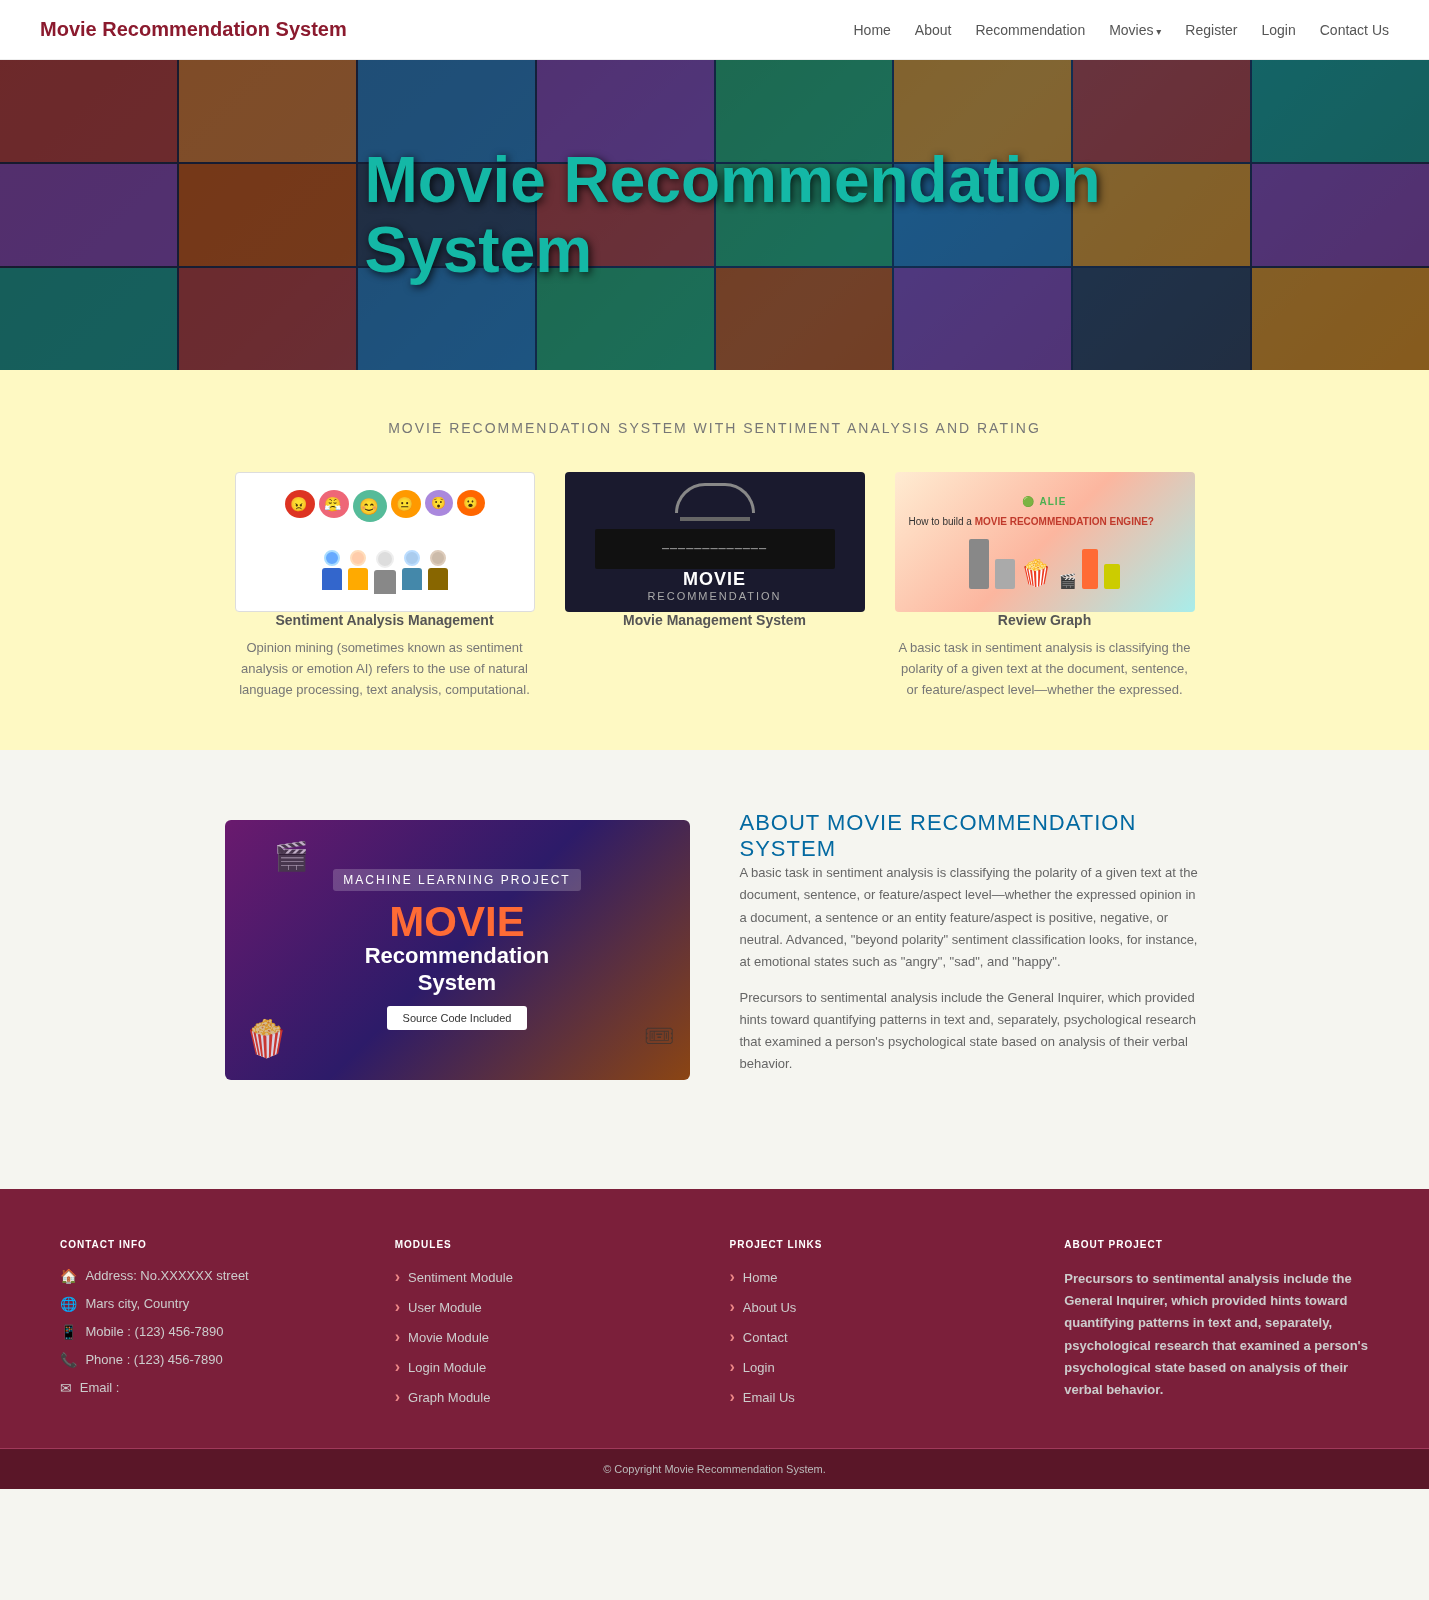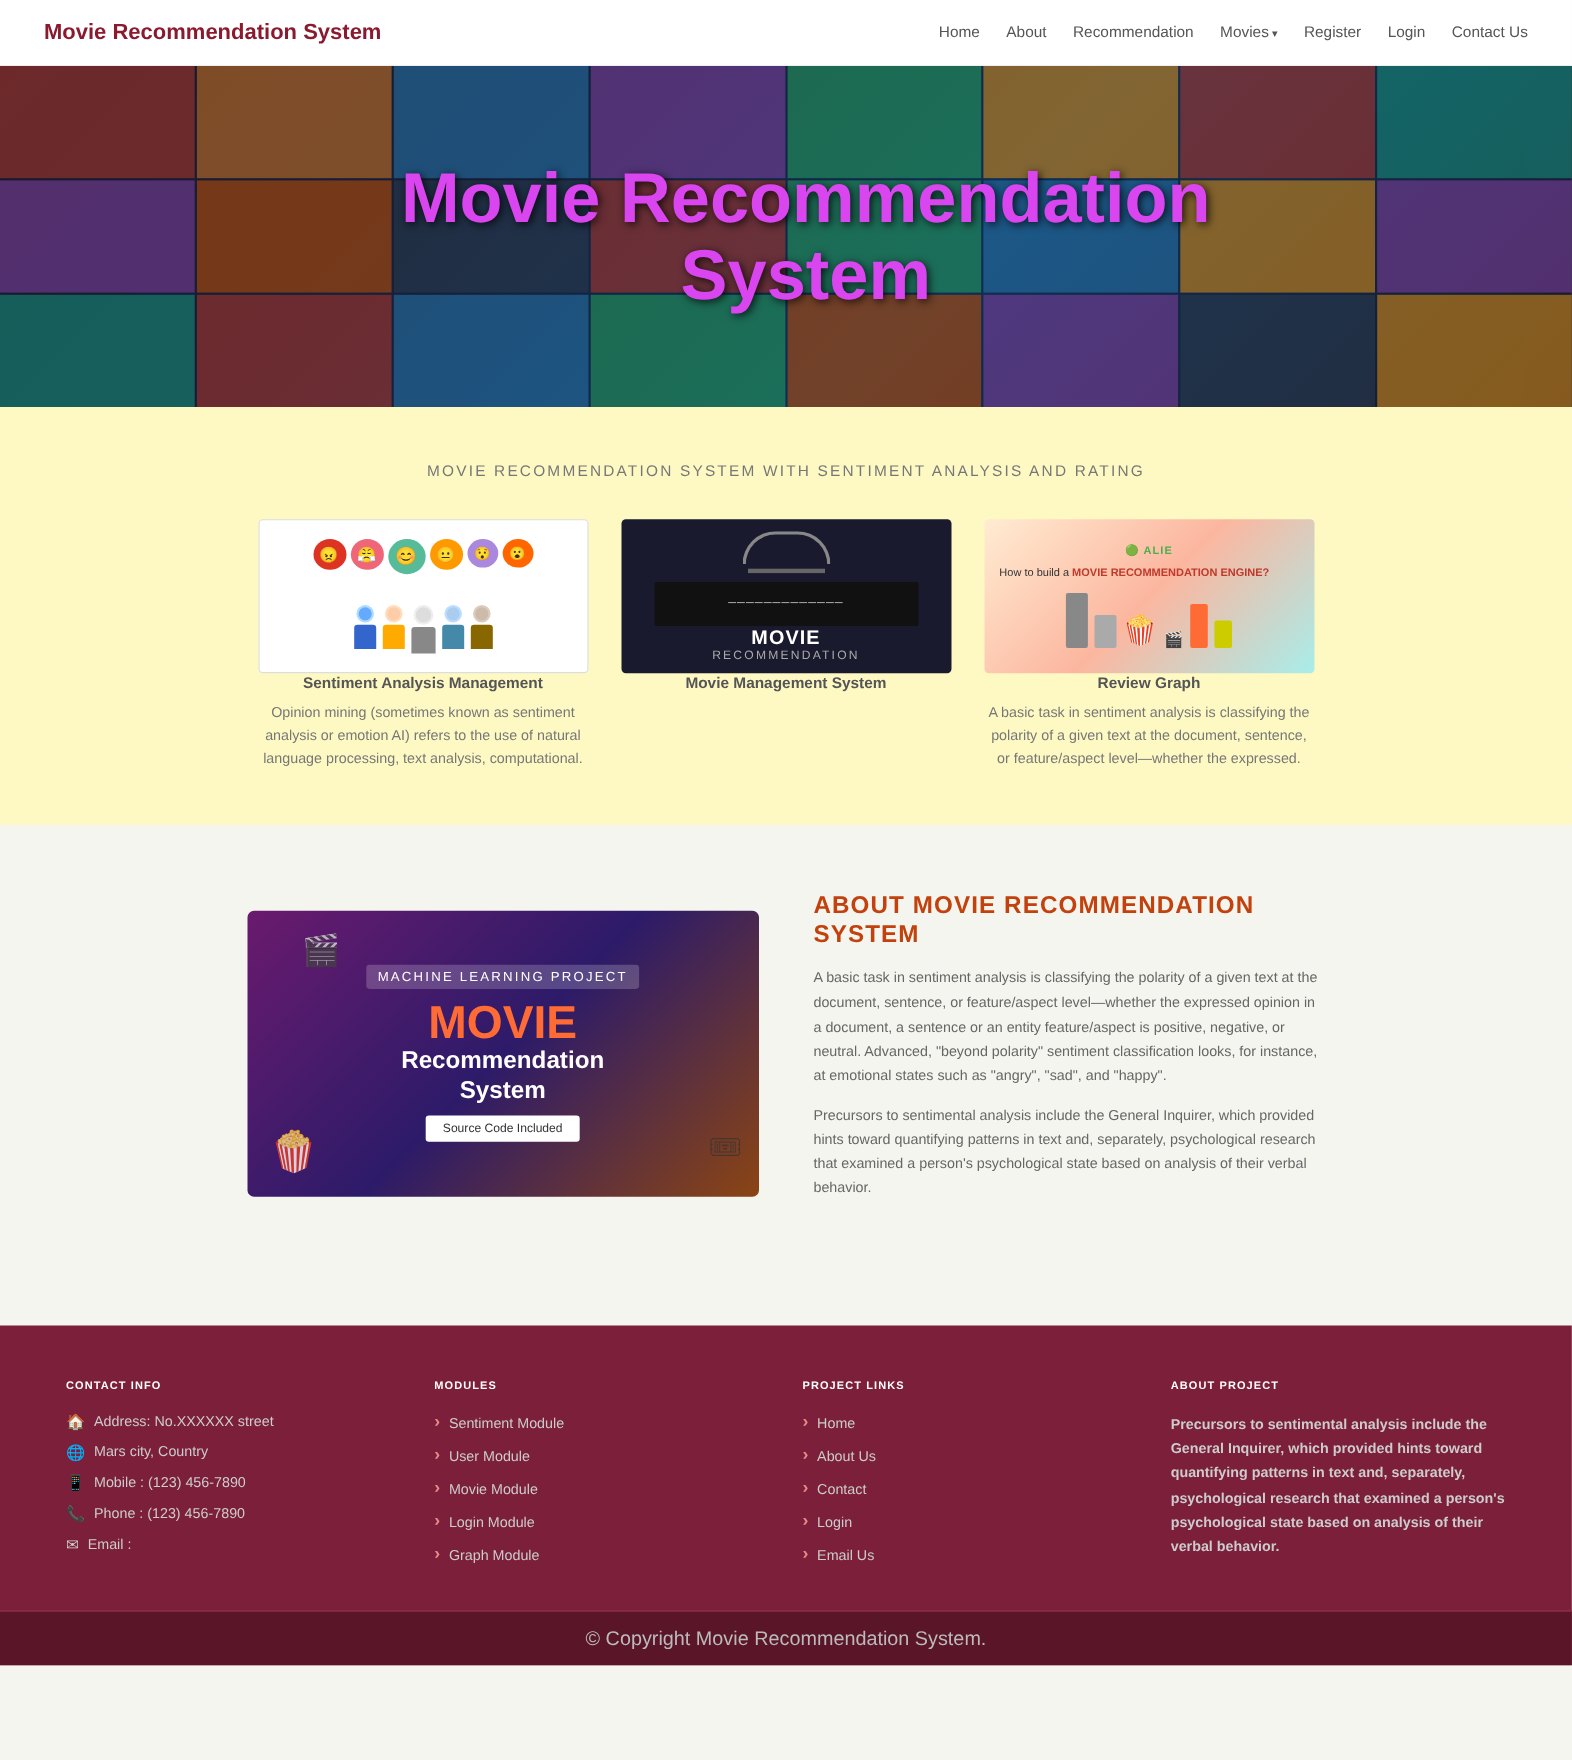--- a/index.html
+++ b/index.html
@@ -82,22 +82,22 @@
     .hero-mosaic-cell:nth-child(18) { background: #c0392b; }
     .hero-mosaic-cell:nth-child(19) { background: #2980b9; }
     .hero-mosaic-cell:nth-child(20) { background: #27ae60; }
     .hero-mosaic-cell:nth-child(21) { background: #d35400; }
     .hero-mosaic-cell:nth-child(22) { background: #8e44ad; }
     .hero-mosaic-cell:nth-child(23) { background: #2c3e50; }
     .hero-mosaic-cell:nth-child(24) { background: #f39c12; }
     .hero-content {
       position: relative;
       z-index: 2;
-      text-align: center;
-      color: #d946ef;
+      text-align: left;
+      color: #14b8a6;
       margin-left: 36px;
     }
     .hero-title {
       font-size: 64px;
       font-weight: 900;
       line-height: 1.1;
       text-shadow: 2px 2px 8px rgba(0,0,0,0.8);
     }
 
     
@@ -250,23 +250,23 @@
       border: none;
       padding: 6px 16px;
       font-size: 11px;
       border-radius: 3px;
       margin-top: 10px;
       cursor: pointer;
     }
     .about-content {}
     .about-title {
       font-size: 22px;
-      font-weight: 700;
-      color: #c2410c;
-      margin-bottom: 16px;
+      font-weight: 400;
+      color: #0369a1;
+      margin-bottom: 0;
       letter-spacing: 1px;
     }
     .about-text {
       font-size: 13px;
       color: #666;
       line-height: 1.7;
       margin-bottom: 14px;
     }
 
     
@@ -323,21 +323,21 @@
     .footer-about-text {
       font-size: 13px;
       color: #ccc;
       line-height: 1.7;
       font-weight: 600;
     }
     .footer-bottom {
       border-top: 1px solid #a0395a;
       padding-top: 16px;
       text-align: center;
-      font-size: 18px;
+      font-size: 11px;
       color: #bbb;
       background: #5a1628;
       margin: 0 -60px -20px;
       padding: 14px 60px;
     }
   </style>
 </head>
 <body>
 
 <nav class="navbar">

